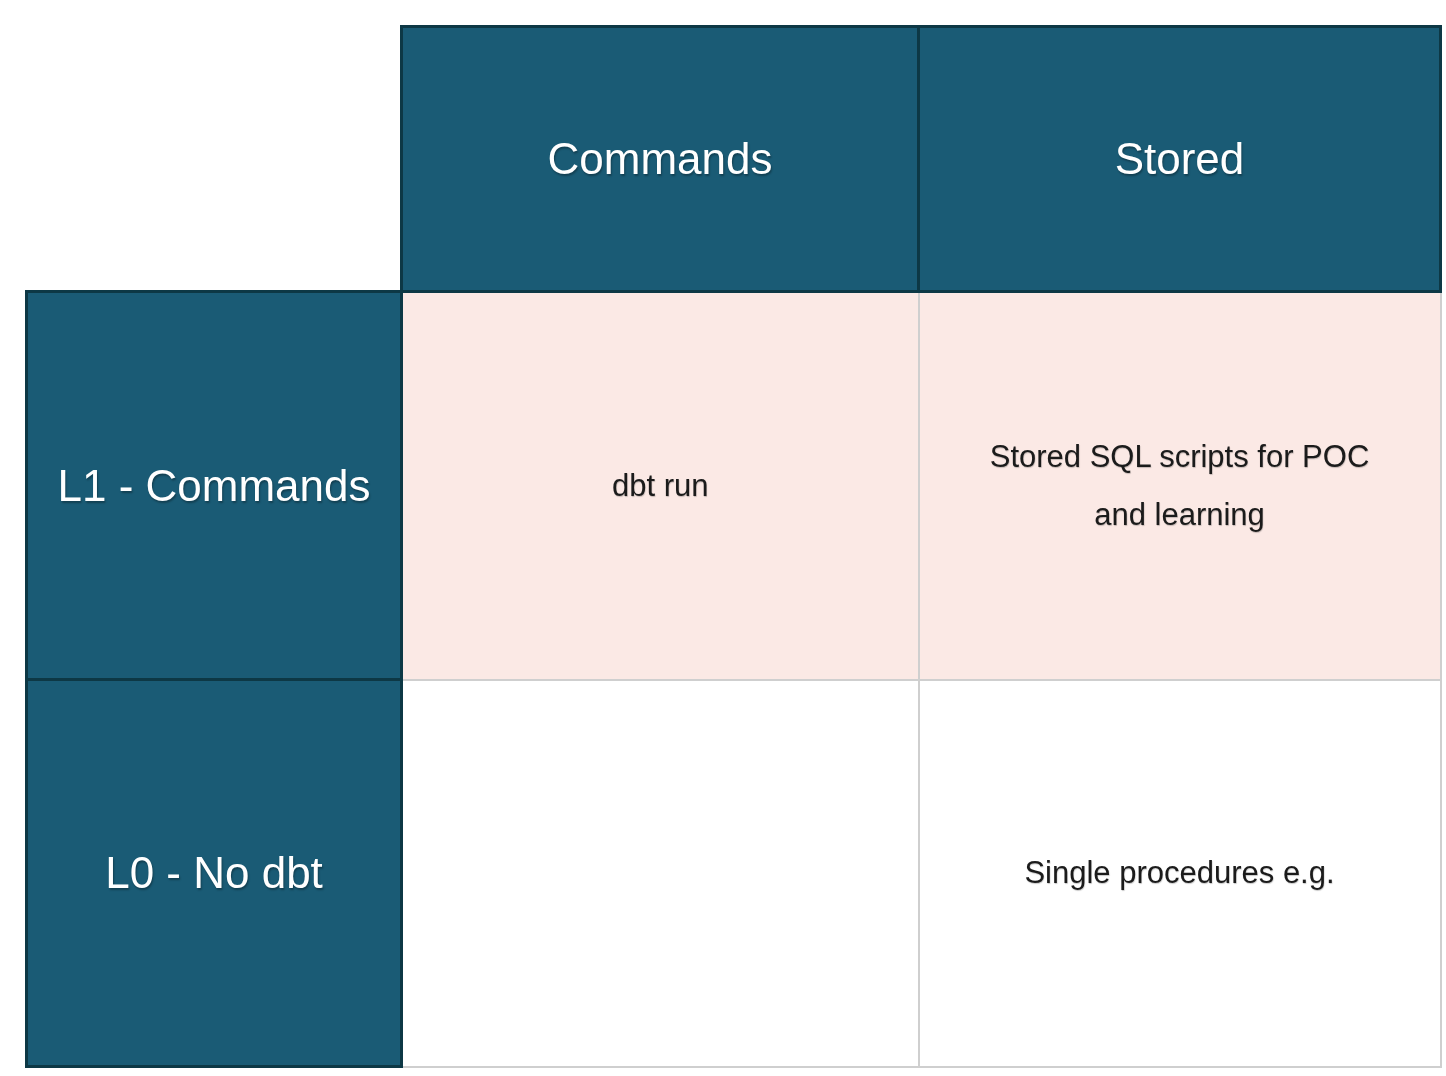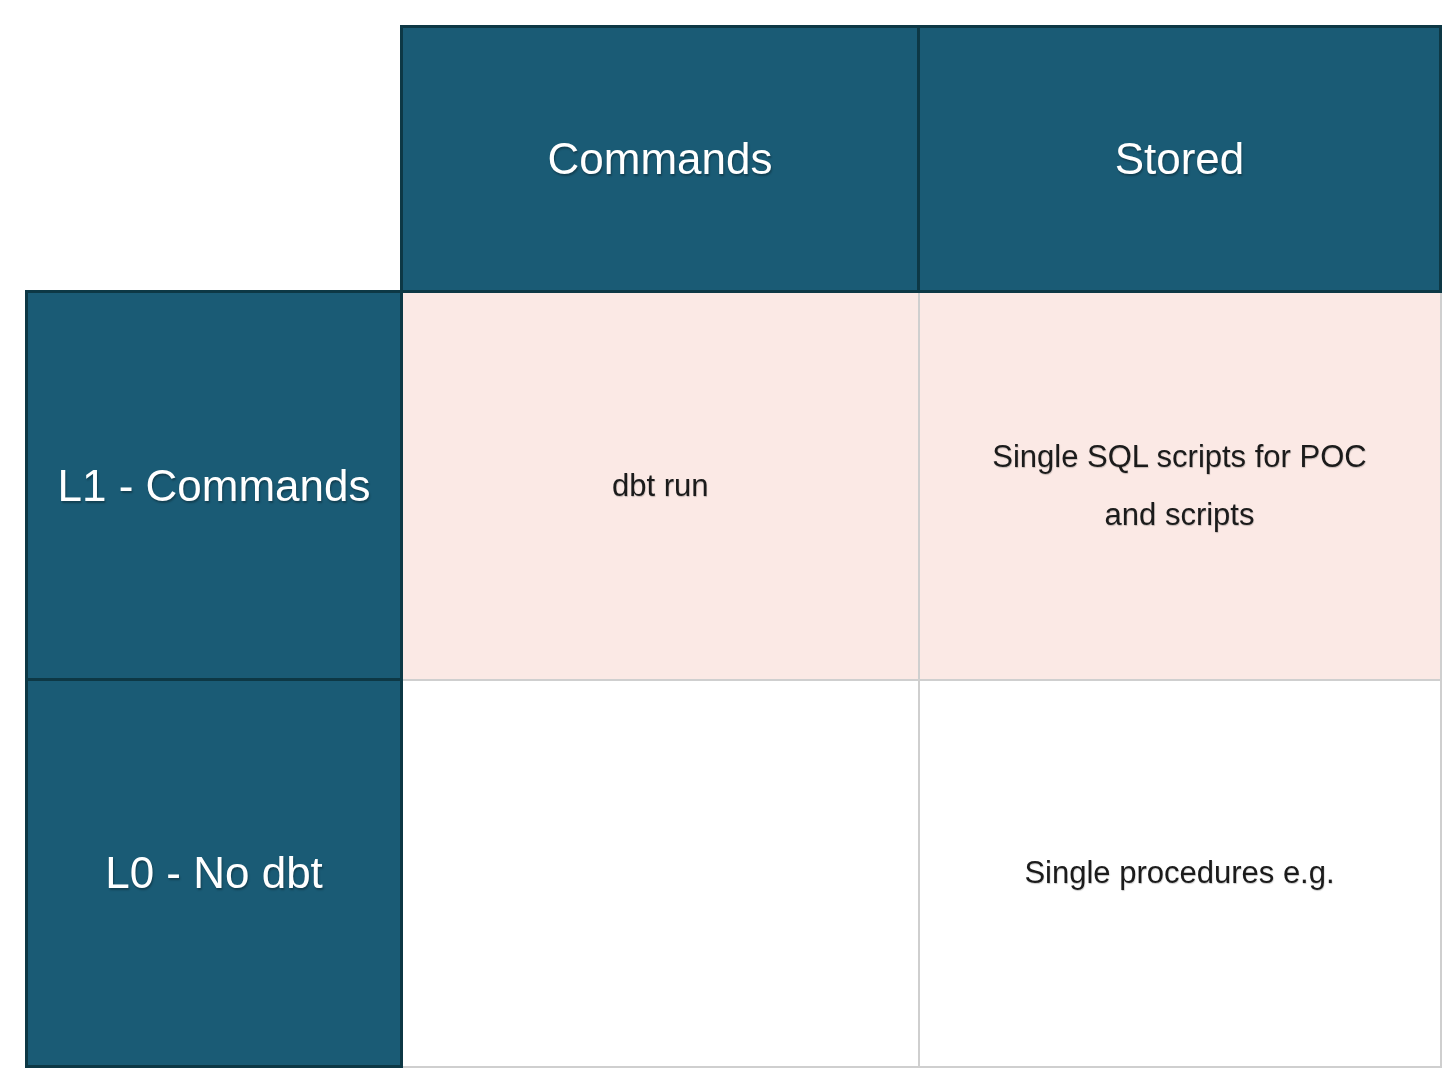--- a/index.html
+++ b/index.html
@@ -84,21 +84,21 @@
     </colgroup>
     <tbody>
         <tr class="r-header">
       <td class="corner"></td>
       <th class="teal">Commands</th>
       <th class="teal">Stored</th>
     </tr>
     <tr class="r-l1">
       <th class="teal">L1 - Commands</th>
       <td class="cell highlight">dbt run</td>
-      <td class="cell highlight">Single SQL scripts for POC and scripts</td>
+      <td class="cell highlight">Stored SQL scripts for POC and learning</td>
     </tr>
     <tr class="r-l0">
       <th class="teal">L0 - No dbt</th>
       <td class="cell"></td>
       <td class="cell">Single procedures e.g.</td>
     </tr>
   </tbody>
     </table>
 </div>
 

